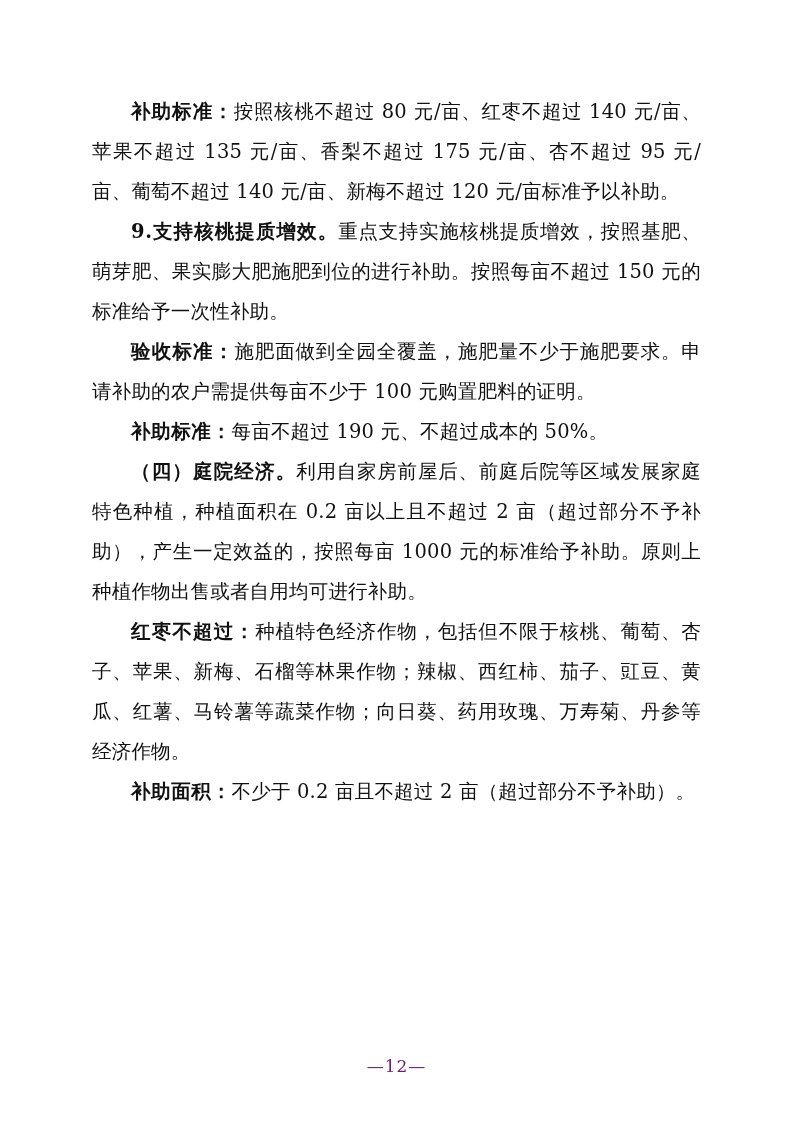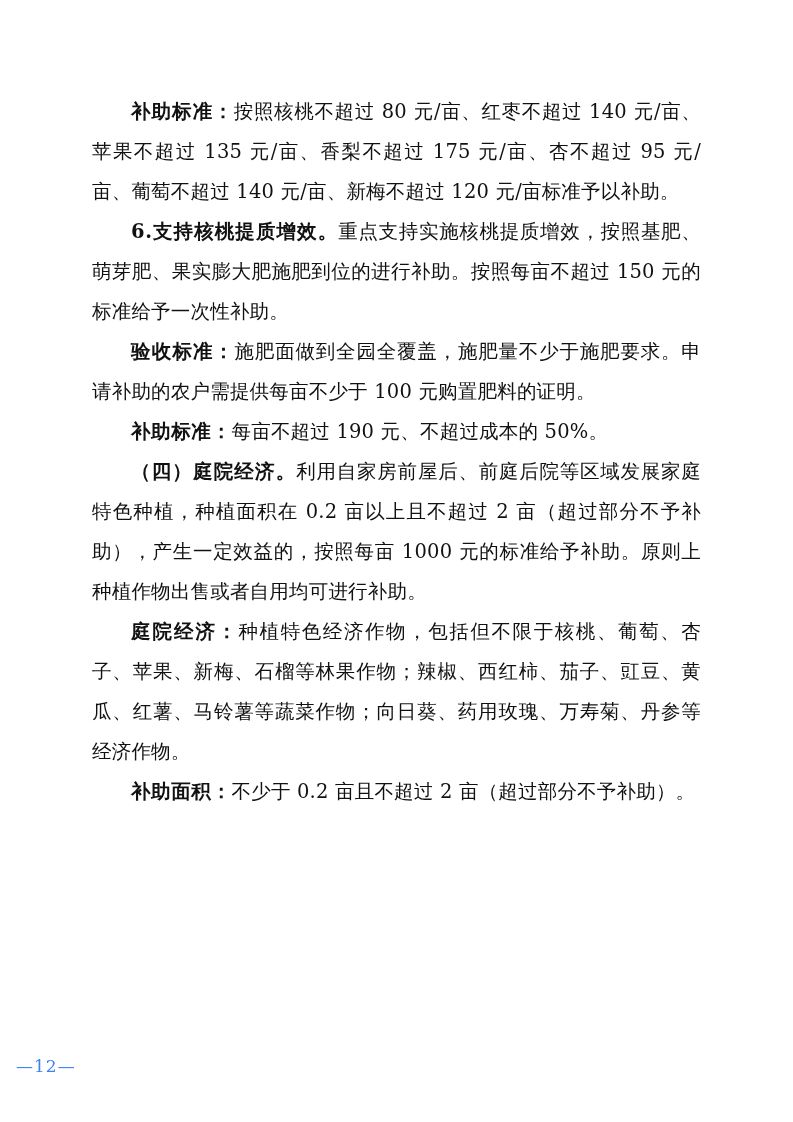--- a/index.html
+++ b/index.html
@@ -37,45 +37,44 @@
   }
   .lead {
     font-weight: bold;
     letter-spacing: 0.6px;
   }
   .pagenum {
     position: absolute;
     left: 0;
     right: 0;
     bottom: 46px;
-    text-align: left;
+    text-align: center;
     font-size: 17px;
     font-family: "DejaVu Serif", "Liberation Serif", serif;
-    color: #3b82f6;
+    color: #701a75;
     letter-spacing: 1px;
-    margin-left: 16px;
   }
 </style>
 </head>
 <body>
 
 <div class="page">
   <div class="body-text">
 
     <p class="para"><span class="lead">补助标准：</span><span>按照核桃不超过 80 元/亩、红枣不超过 140 元/亩、苹果不超过 135 元/亩、香梨不超过 175 元/亩、杏不超过 95 元/亩、葡萄不超过 140 元/亩、新梅不超过 120 元/亩标准予以补助。</span></p>
 
-    <p class="para"><span class="lead">6.支持核桃提质增效。</span><span>重点支持实施核桃提质增效，按照基肥、萌芽肥、果实膨大肥施肥到位的进行补助。按照每亩不超过 150 元的标准给予一次性补助。</span></p>
+    <p class="para"><span class="lead">9.支持核桃提质增效。</span><span>重点支持实施核桃提质增效，按照基肥、萌芽肥、果实膨大肥施肥到位的进行补助。按照每亩不超过 150 元的标准给予一次性补助。</span></p>
 
     <p class="para"><span class="lead">验收标准：</span><span>施肥面做到全园全覆盖，施肥量不少于施肥要求。申请补助的农户需提供每亩不少于 100 元购置肥料的证明。</span></p>
 
     <p class="para"><span class="lead">补助标准：</span><span>每亩不超过 190 元、不超过成本的 50%。</span></p>
 
     <p class="para"><span class="lead">（四）庭院经济。</span><span>利用自家房前屋后、前庭后院等区域发展家庭特色种植，种植面积在 0.2 亩以上且不超过 2 亩（超过部分不予补助），产生一定效益的，按照每亩 1000 元的标准给予补助。原则上种植作物出售或者自用均可进行补助。</span></p>
 
-    <p class="para"><span class="lead">庭院经济：</span><span>种植特色经济作物，包括但不限于核桃、葡萄、杏子、苹果、新梅、石榴等林果作物；辣椒、西红柿、茄子、豇豆、黄瓜、红薯、马铃薯等蔬菜作物；向日葵、药用玫瑰、万寿菊、丹参等经济作物。</span></p>
+    <p class="para"><span class="lead">红枣不超过：</span><span>种植特色经济作物，包括但不限于核桃、葡萄、杏子、苹果、新梅、石榴等林果作物；辣椒、西红柿、茄子、豇豆、黄瓜、红薯、马铃薯等蔬菜作物；向日葵、药用玫瑰、万寿菊、丹参等经济作物。</span></p>
 
     <p class="para"><span class="lead">补助面积：</span><span>不少于 0.2 亩且不超过 2 亩（超过部分不予补助）。</span></p>
 
 
 
 
   </div>
 
   <div class="pagenum">—12—</div>
 </div>

